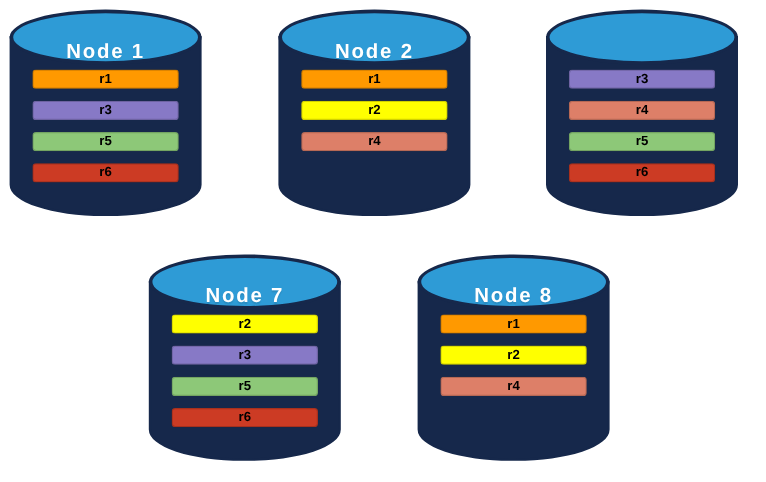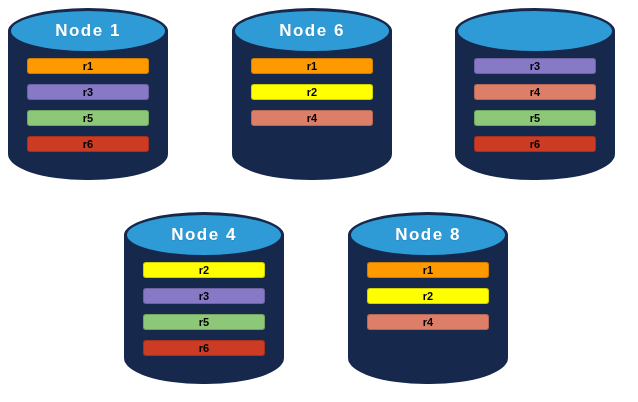--- a/index.html
+++ b/index.html
@@ -55,21 +55,21 @@
     height: 46px;
     background: #2E9BD6;
     border: 3px solid #16284B;
     box-sizing: border-box;
     border-radius: 50% / 50%;
     z-index: 3;
   }
   .cyl-label {
     position: absolute;
     left: 0;
-    top: 0;
+    top: 12px;
     width: 160px;
     height: 46px;
     display: flex;
     align-items: center;
     justify-content: center;
     color: #ffffff;
     font-size: 17px;
     font-weight: bold;
     letter-spacing: 1.5px;
     z-index: 4;
@@ -127,21 +127,21 @@
         <div class="replica" style="background: rgb(135, 121, 198);">r3</div>
         <div class="replica" style="background: rgb(141, 200, 120);">r5</div>
         <div class="replica" style="background: rgb(204, 59, 36);">r6</div>
       </div>
   </div>
 
   <div class="node" id="node-2">
     <div class="cyl">
       <div class="cyl-body"></div>
       <div class="cyl-top"></div>
-      <div class="cyl-label">Node 6</div>
+      <div class="cyl-label">Node 2</div>
     </div>
     <div class="replicas">
         <div class="replica" style="background: rgb(255, 153, 0);">r1</div>
         <div class="replica" style="background: rgb(255, 255, 0);">r2</div>
         <div class="replica" style="background: rgb(221, 127, 104);">r4</div>
       </div>
   </div>
 
   <div class="node" id="node-3">
     <div class="cyl">
@@ -153,21 +153,21 @@
         <div class="replica" style="background: rgb(221, 127, 104);">r4</div>
         <div class="replica" style="background: rgb(141, 200, 120);">r5</div>
         <div class="replica" style="background: rgb(204, 59, 36);">r6</div>
       </div>
   </div>
 
   <div class="node" id="node-4">
     <div class="cyl">
       <div class="cyl-body"></div>
       <div class="cyl-top"></div>
-      <div class="cyl-label">Node 4</div>
+      <div class="cyl-label">Node 7</div>
     </div>
     <div class="replicas">
         <div class="replica" style="background: rgb(255, 255, 0);">r2</div>
         <div class="replica" style="background: rgb(135, 121, 198);">r3</div>
         <div class="replica" style="background: rgb(141, 200, 120);">r5</div>
         <div class="replica" style="background: rgb(204, 59, 36);">r6</div>
       </div>
   </div>
 
   <div class="node" id="node-5">

